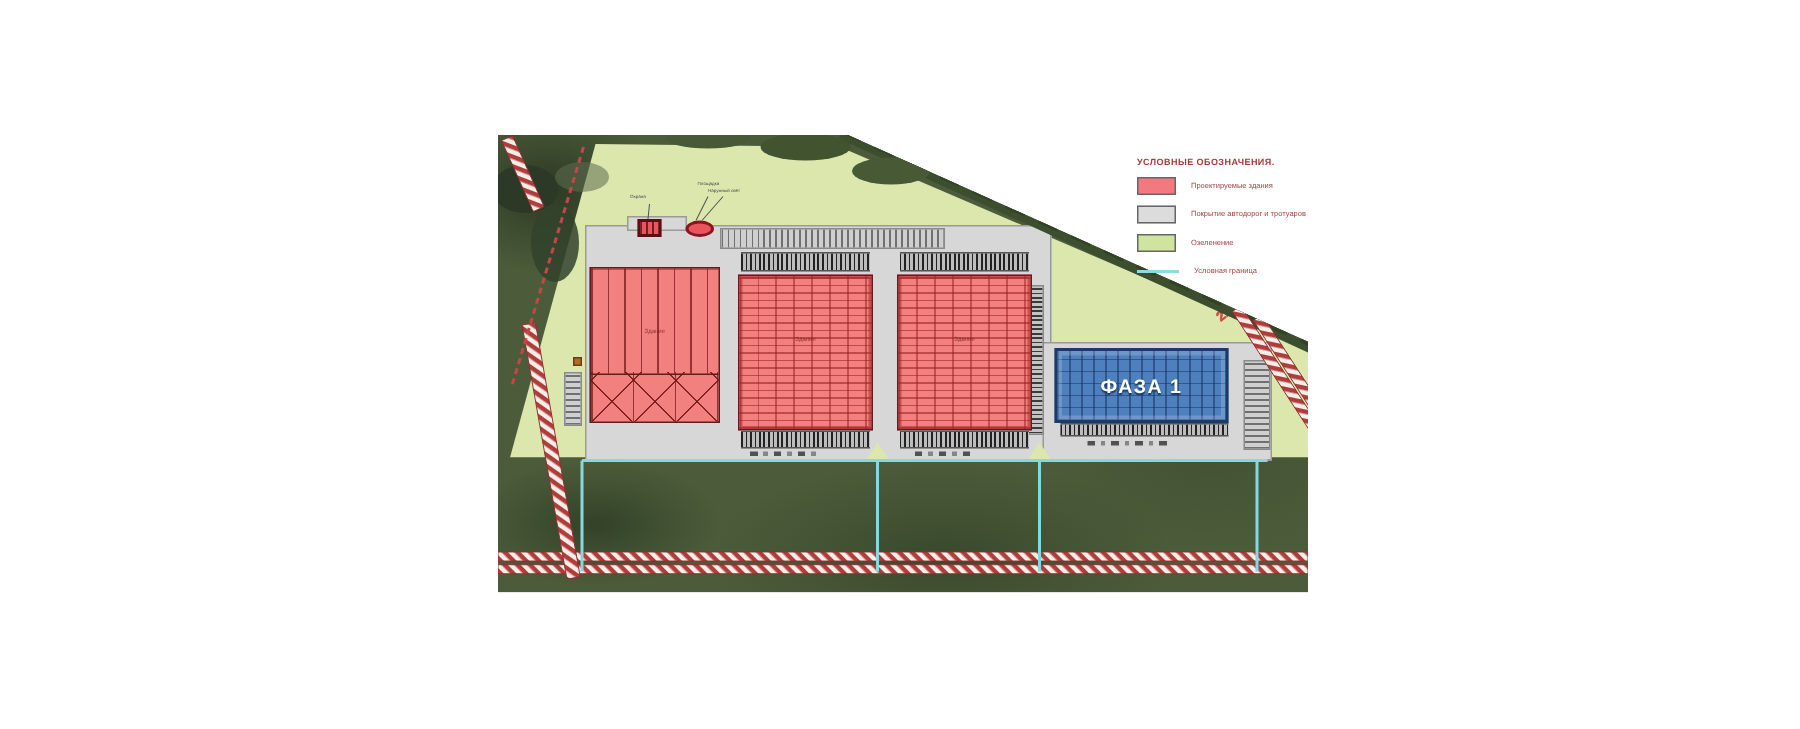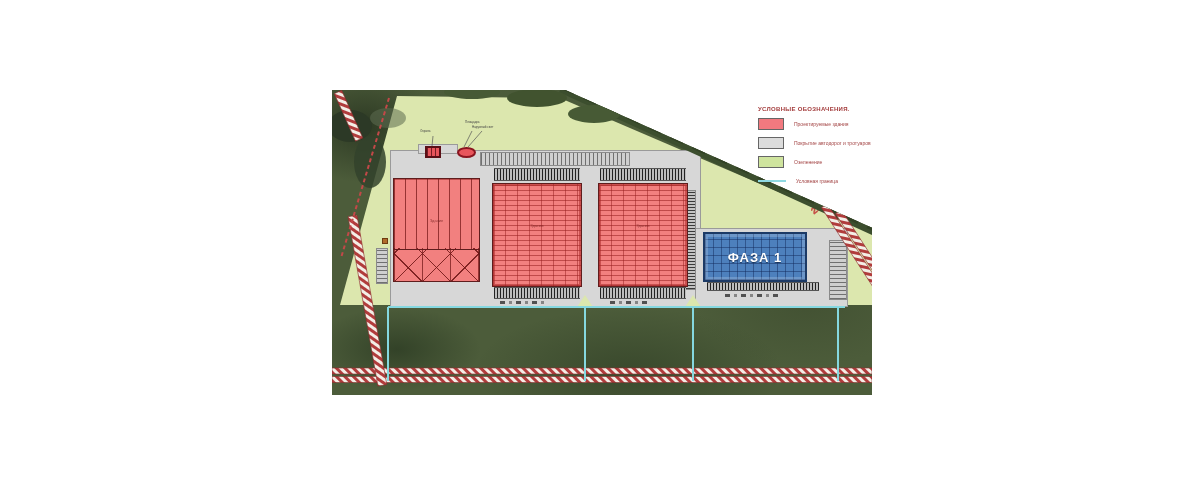--- a/index.html
+++ b/index.html
@@ -52,21 +52,21 @@
   .bldg-label{position:absolute;left:0;right:0;top:38%;text-align:center;font-size:4px;
      color:#6e1b1b;opacity:.75;line-height:5px;}
 
   .grid-red{background-color:#f2807f;
      background-image:repeating-linear-gradient(0deg,rgba(150,30,30,.55) 0 1px,transparent 1px 5px),
                       repeating-linear-gradient(90deg,rgba(150,30,30,.5) 0 1px,transparent 1px 12px);
      box-shadow:inset 0 0 0 2px rgba(170,40,40,.55);}
   .b2{left:160px;top:93px;width:90px;height:104px;}
   .b3{left:266px;top:93px;width:90px;height:104px;}
 
-  .b4{left:371px;top:142px;width:104px;height:50px;background-color:#4d80bd;border:2px solid #1c3a66;
+  .b4{left:371px;top:142px;width:116px;height:50px;background-color:#4d80bd;border:2px solid #1c3a66;
       background-image:repeating-linear-gradient(0deg,rgba(20,45,95,.5) 0 1px,transparent 1px 8px),
                        repeating-linear-gradient(90deg,rgba(20,45,95,.5) 0 1px,transparent 1px 8px);
       box-shadow:inset 0 0 0 3px rgba(255,255,255,.18);
       display:flex;align-items:center;justify-content:center;}
   .phase-text{color:#fff;font-size:13px;font-weight:bold;letter-spacing:1px;
       text-shadow:0 1px 1px #173souffle{}}
   .phase-text{color:#fff;font-size:13px;font-weight:bold;letter-spacing:1px;text-shadow:0 1px 1px #17345c;}
 
   .checkpoint{left:93px;top:56px;width:16px;height:12px;background-color:#e8555c;border:2px solid #5a0f16;
       background-image:repeating-linear-gradient(90deg,rgba(90,15,22,.8) 0 1px,transparent 1px 4px);position:absolute;box-sizing:border-box;}

